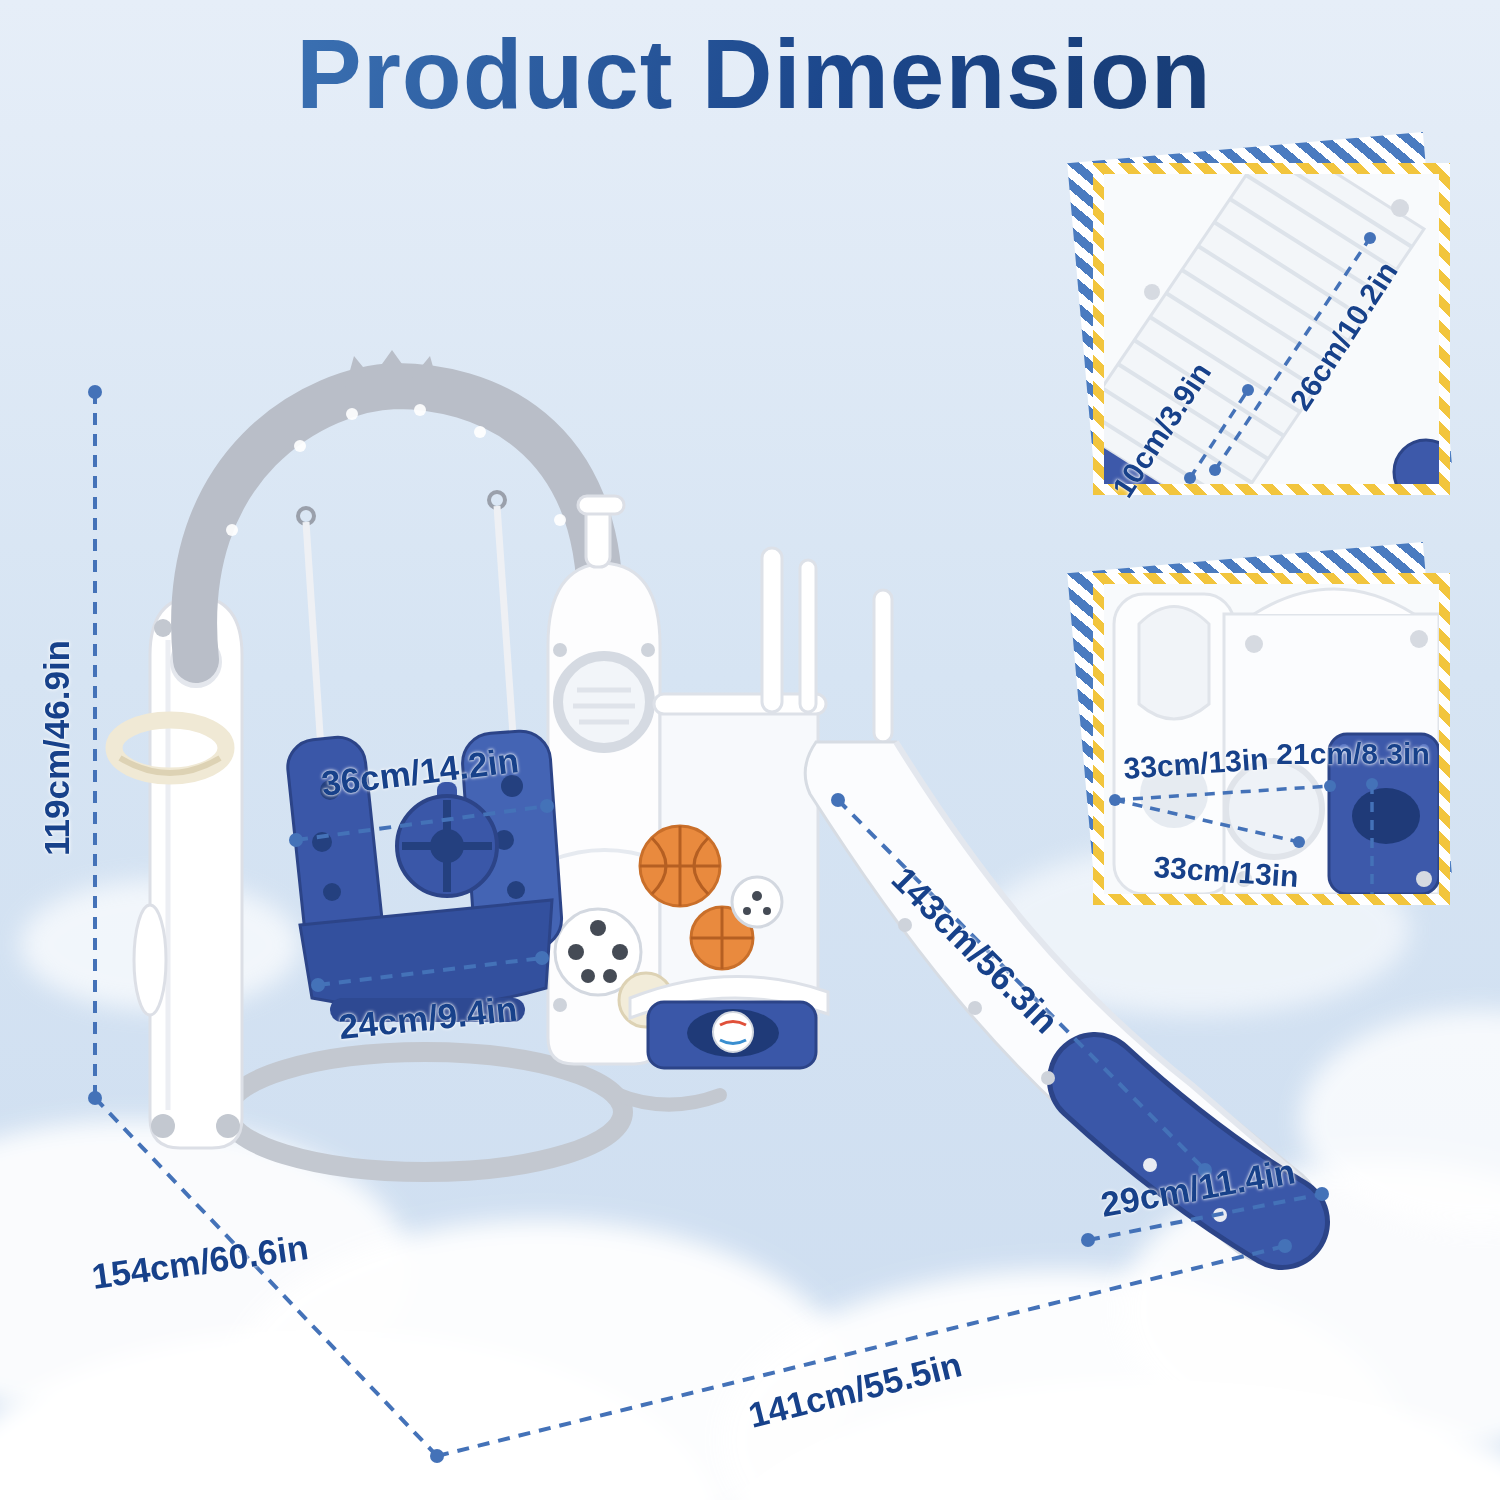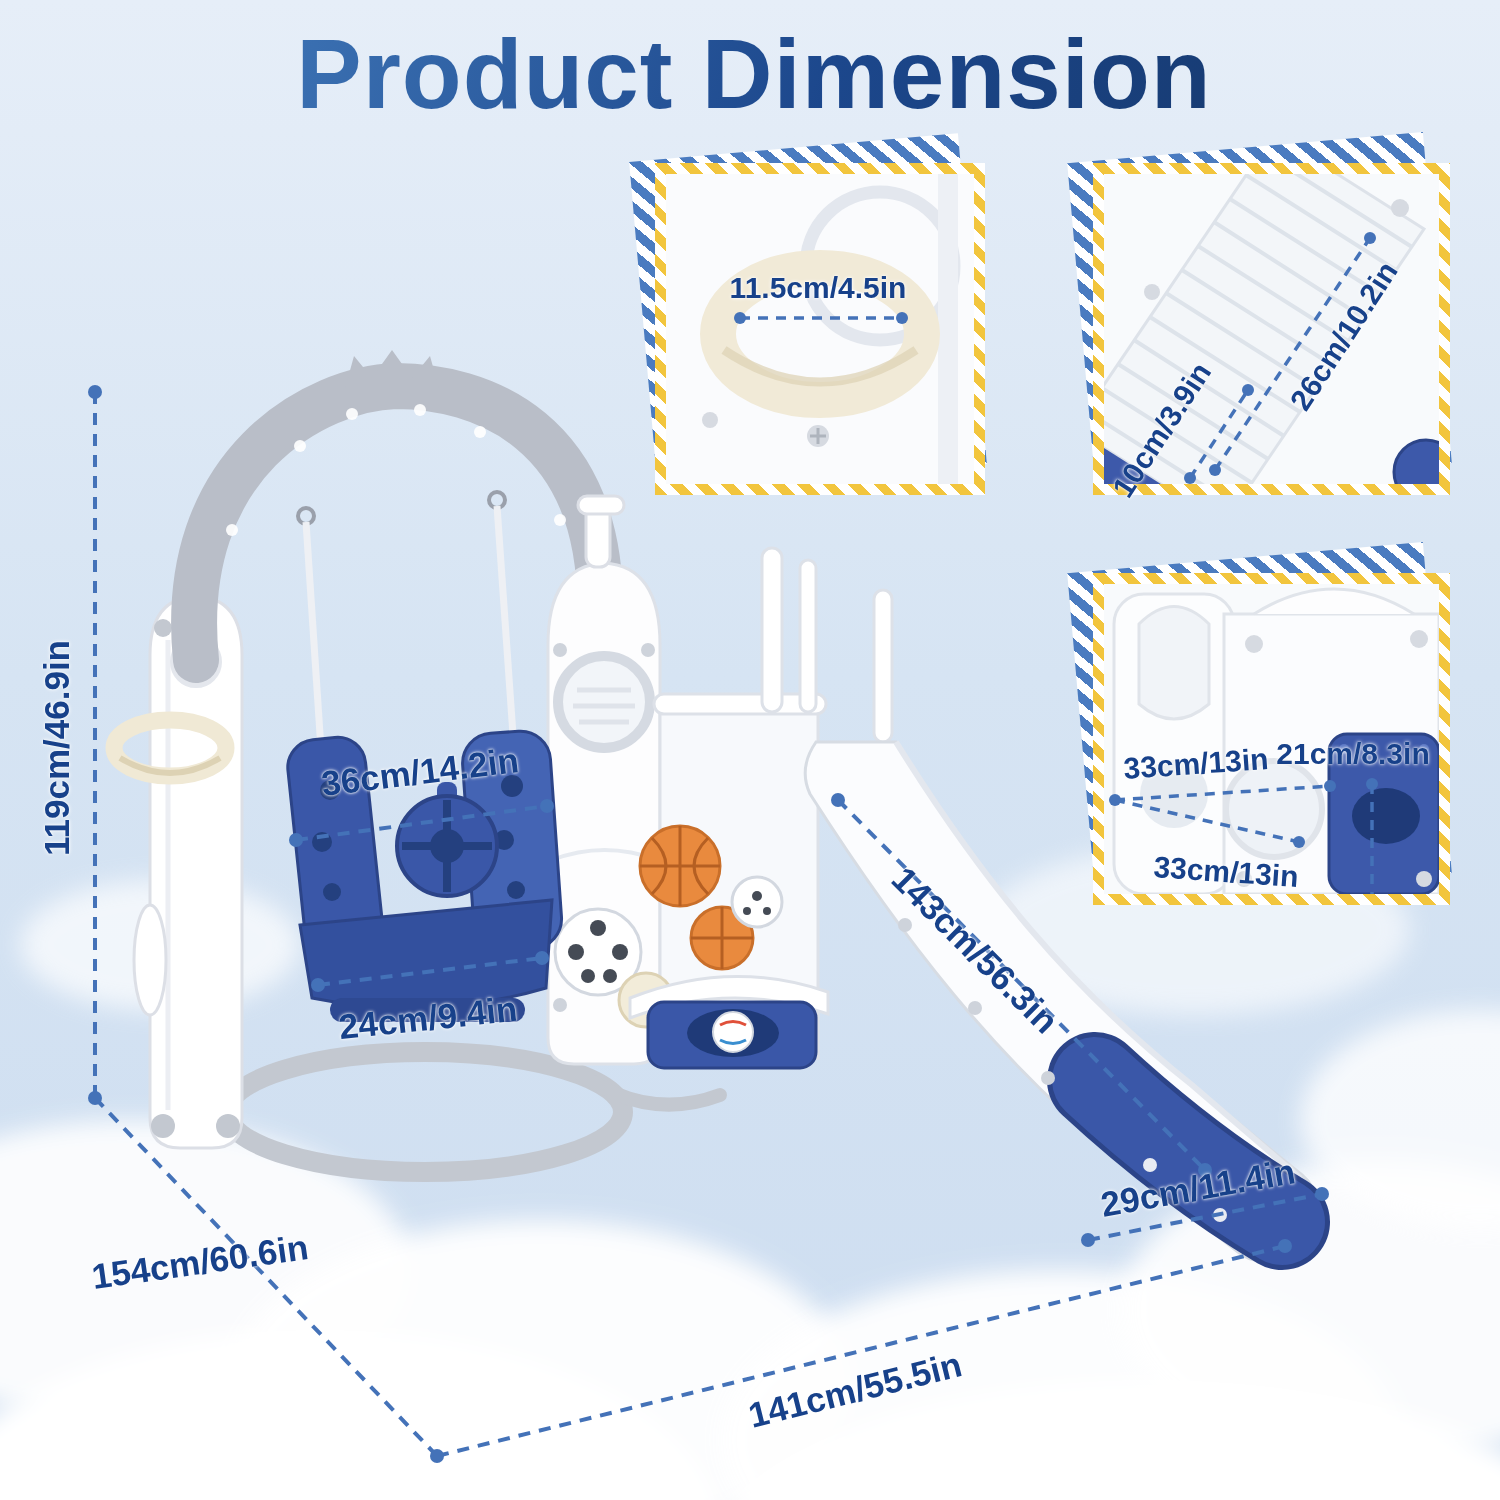--- a/index.html
+++ b/index.html
@@ -187,39 +187,20 @@
         <circle cx="547" cy="806" r="7"></circle>
       <circle cx="318" cy="985" r="7"></circle>
         <circle cx="542" cy="958" r="7"></circle>
       <circle cx="838" cy="800" r="7"></circle>
         <circle cx="1205" cy="1170" r="7"></circle>
       <circle cx="1088" cy="1240" r="7"></circle>
         <circle cx="1322" cy="1194" r="7"></circle>
     </g>
   </svg>
 
-  <div class="inset-wrap" style="left:655px;top:163px;width:330px;height:332px;">
-    <div class="inset-shadow"></div>
-    <div class="inset" style="width:330px;height:332px;">
-      <svg width="308" height="310" viewBox="0 0 308 310">
-        <rect x="0" y="0" width="308" height="310" fill="#fafbfd"></rect>
-        <circle cx="214" cy="92" r="74" fill="none" stroke="#e3e7ee" stroke-width="13"></circle>
-        <rect x="272" y="0" width="20" height="310" fill="#edf0f5"></rect>
-        <circle cx="152" cy="262" r="11" fill="#d6dae1"></circle>
-        <path d="M144 262 H160 M152 254 V270" stroke="#aeb4bd" stroke-width="3"></path>
-        <circle cx="44" cy="246" r="8" fill="#d6dae1"></circle>
-        <ellipse cx="154" cy="160" rx="102" ry="66" fill="none" stroke="#f1ead7" stroke-width="36"></ellipse>
-        <path d="M58 176 Q154 240 250 176" stroke="#ded3b6" stroke-width="9" fill="none" opacity=".75"></path>
-        <path d="M74 144 H236" stroke="#4472b8" stroke-width="3.5" stroke-dasharray="10 8" fill="none"></path>
-        <circle cx="74" cy="144" r="6" fill="#4472b8"></circle>
-          <circle cx="236" cy="144" r="6" fill="#4472b8"></circle>
-      </svg>
-      <div class="dim small" style="left:152px;top:114px;transform:translate(-50%,-50%);">11.5cm/4.5in</div>
-    </div>
-  </div>
 
   <div class="inset-wrap" style="left:1093px;top:163px;width:357px;height:332px;">
     <div class="inset-shadow"></div>
     <div class="inset" style="width:357px;height:332px;">
       <svg width="335" height="310" viewBox="0 0 335 310">
         <rect x="0" y="0" width="335" height="310" fill="#f8fafc"></rect>
         <polygon points="-30,255 170,-40 320,55 120,350" fill="#f3f6f9" stroke="#dde2e9" stroke-width="3"></polygon>
         <path d="M-18 237 L132 332 M-2 214 L148 309 M14 190 L164 285 M30 166 L180 262 M46 143 L196 238 M62 119 L212 214 M78 96 L228 191 M94 72 L244 167 M110 48 L260 144 M126 25 L276 120 M142 1 L292 96 M158 -22 L308 73" stroke="#dde3ea" stroke-width="4" fill="none"></path>
         <polygon points="-30,255 120,350 60,420 -90,325" fill="#3d59aa"></polygon>
         <circle cx="322" cy="298" r="32" fill="#3d59aa" stroke="#2c4488" stroke-width="3"></circle>

